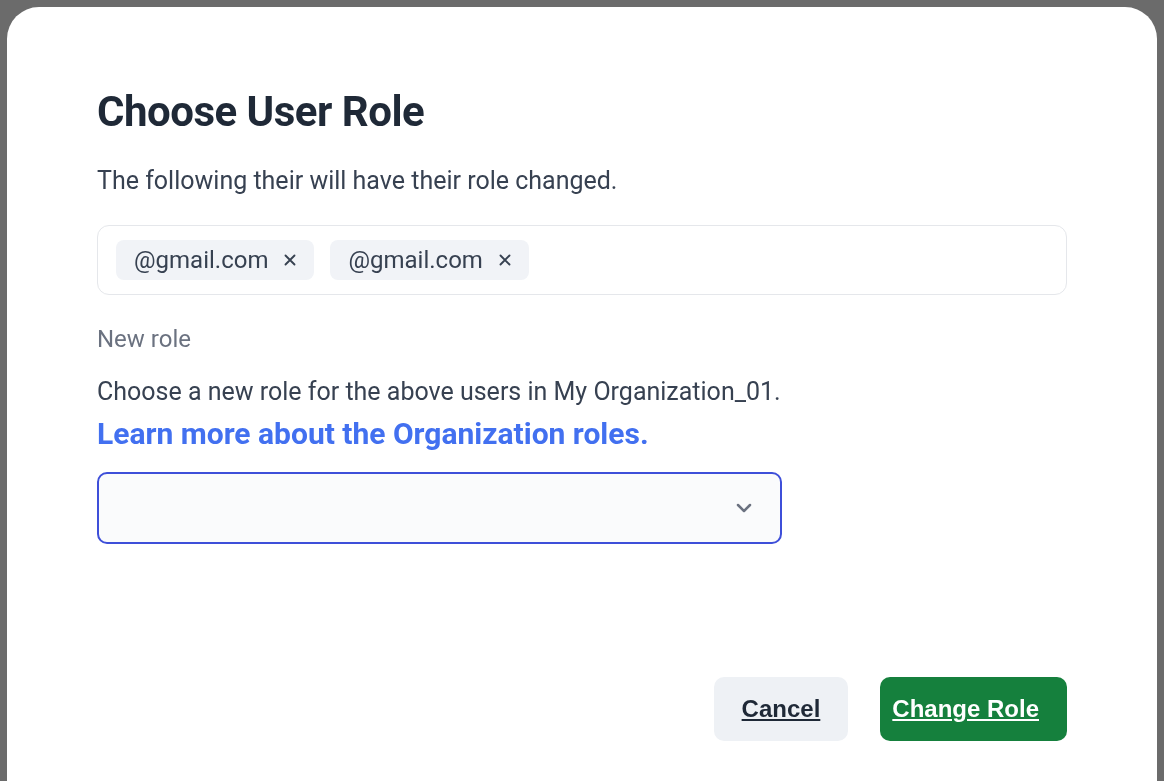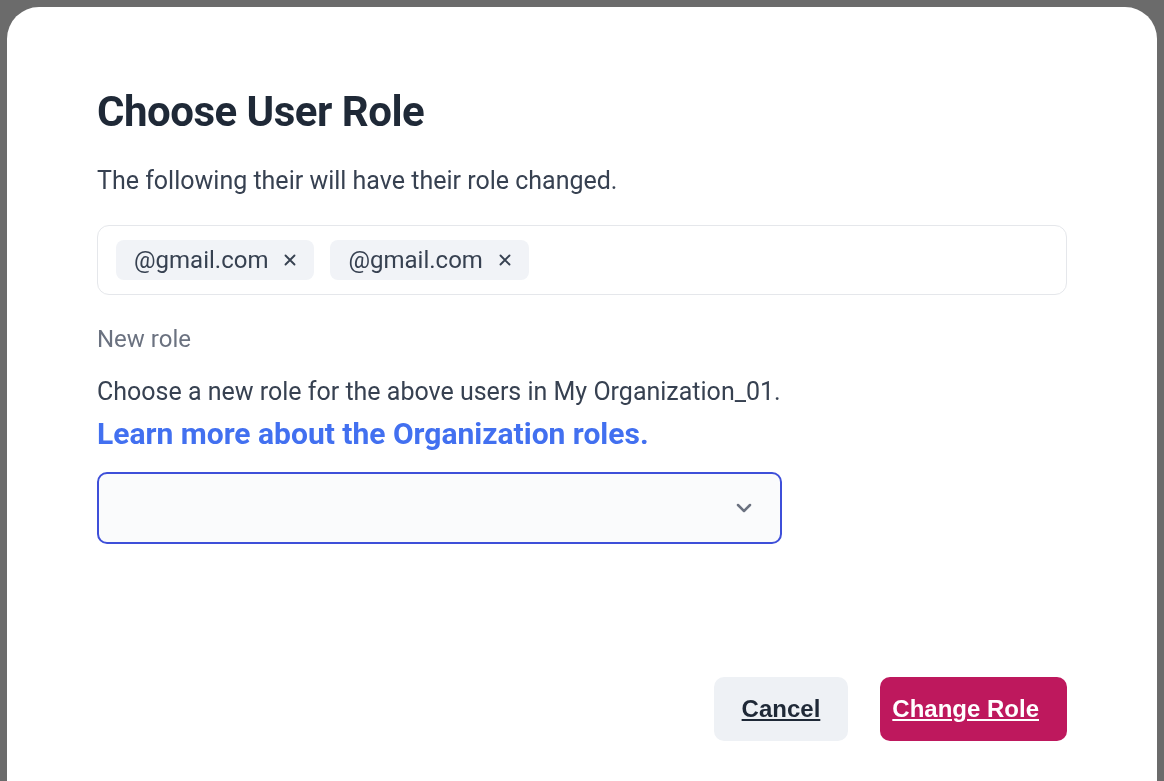--- a/index.html
+++ b/index.html
@@ -134,21 +134,21 @@
       font-weight: 600;
       border: none;
       cursor: pointer;
       text-decoration: underline;
     }
     .btn-cancel {
       background: #eef1f5;
       color: #1f2937;
     }
     .btn-primary {
-      background: #be185d;
+      background: #15803d;
       color: #ffffff;
       padding-left: 12px;
     }
   </style>
 </head>
 <body>
 
 <div class="modal">
   <h1 class="modal-title">Choose User Role</h1>
   <p class="modal-subtitle">The following their will have their role changed.</p>

